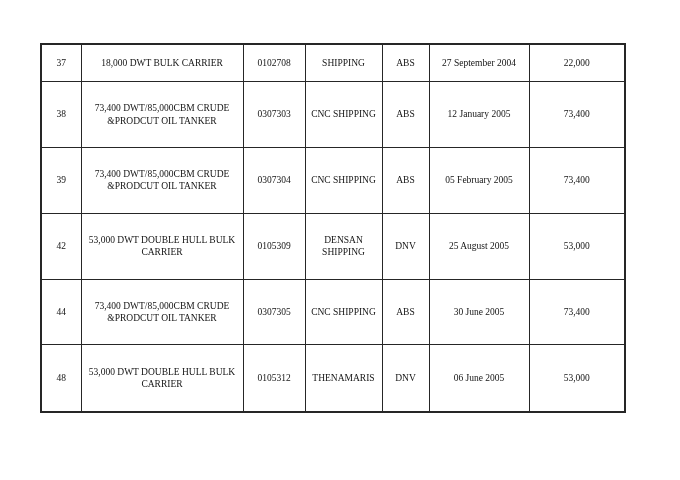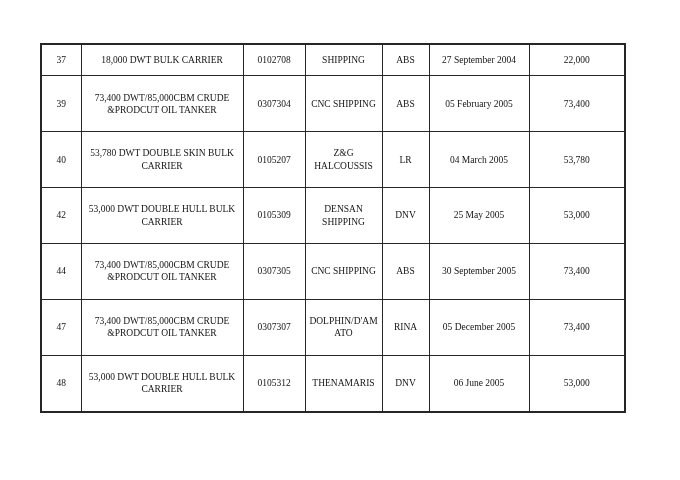--- a/index.html
+++ b/index.html
@@ -59,82 +59,70 @@
   <tr>
     <td>37</td>
     <td>18,000 DWT BULK CARRIER</td>
     <td>0102708</td>
     <td>SHIPPING</td>
     <td>ABS</td>
     <td>27 September 2004</td>
     <td>22,000</td>
   </tr>
 
+  <tr>
+    <td>38</td>
+    <td>73,400 DWT/85,000CBM CRUDE
+&amp;PRODCUT OIL TANKER</td>
+    <td>0307303</td>
+    <td>CNC SHIPPING</td>
+    <td>ABS</td>
+    <td>12 January 2005</td>
+    <td>73,400</td>
+  </tr>
 
   <tr>
     <td>39</td>
     <td>73,400 DWT/85,000CBM CRUDE
 &amp;PRODCUT OIL TANKER</td>
     <td>0307304</td>
     <td>CNC SHIPPING</td>
     <td>ABS</td>
     <td>05 February 2005</td>
     <td>73,400</td>
   </tr>
 
-  <tr>
-    <td>40</td>
-    <td>53,780 DWT DOUBLE SKIN BULK
-CARRIER</td>
-    <td>0105207</td>
-    <td>Z&amp;G
-HALCOUSSIS</td>
-    <td>LR</td>
-    <td>04 March 2005</td>
-    <td>53,780</td>
-  </tr>
 
 
   <tr>
     <td>42</td>
     <td>53,000 DWT DOUBLE HULL BULK
 CARRIER</td>
     <td>0105309</td>
     <td>DENSAN
 SHIPPING</td>
     <td>DNV</td>
-    <td>25 May 2005</td>
+    <td>25 August 2005</td>
     <td>53,000</td>
   </tr>
 
 
   <tr>
     <td>44</td>
     <td>73,400 DWT/85,000CBM CRUDE
 &amp;PRODCUT OIL TANKER</td>
     <td>0307305</td>
     <td>CNC SHIPPING</td>
     <td>ABS</td>
-    <td>30 September 2005</td>
+    <td>30 June 2005</td>
     <td>73,400</td>
   </tr>
 
 
 
-  <tr>
-    <td>47</td>
-    <td>73,400 DWT/85,000CBM CRUDE
-&amp;PRODCUT OIL TANKER</td>
-    <td>0307307</td>
-    <td>DOLPHIN/D'AM
-ATO</td>
-    <td>RINA</td>
-    <td>05 December 2005</td>
-    <td>73,400</td>
-  </tr>
 
   <tr>
     <td>48</td>
     <td>53,000 DWT DOUBLE HULL BULK
 CARRIER</td>
     <td>0105312</td>
     <td>THENAMARIS</td>
     <td>DNV</td>
     <td>06 June 2005</td>
     <td>53,000</td>

